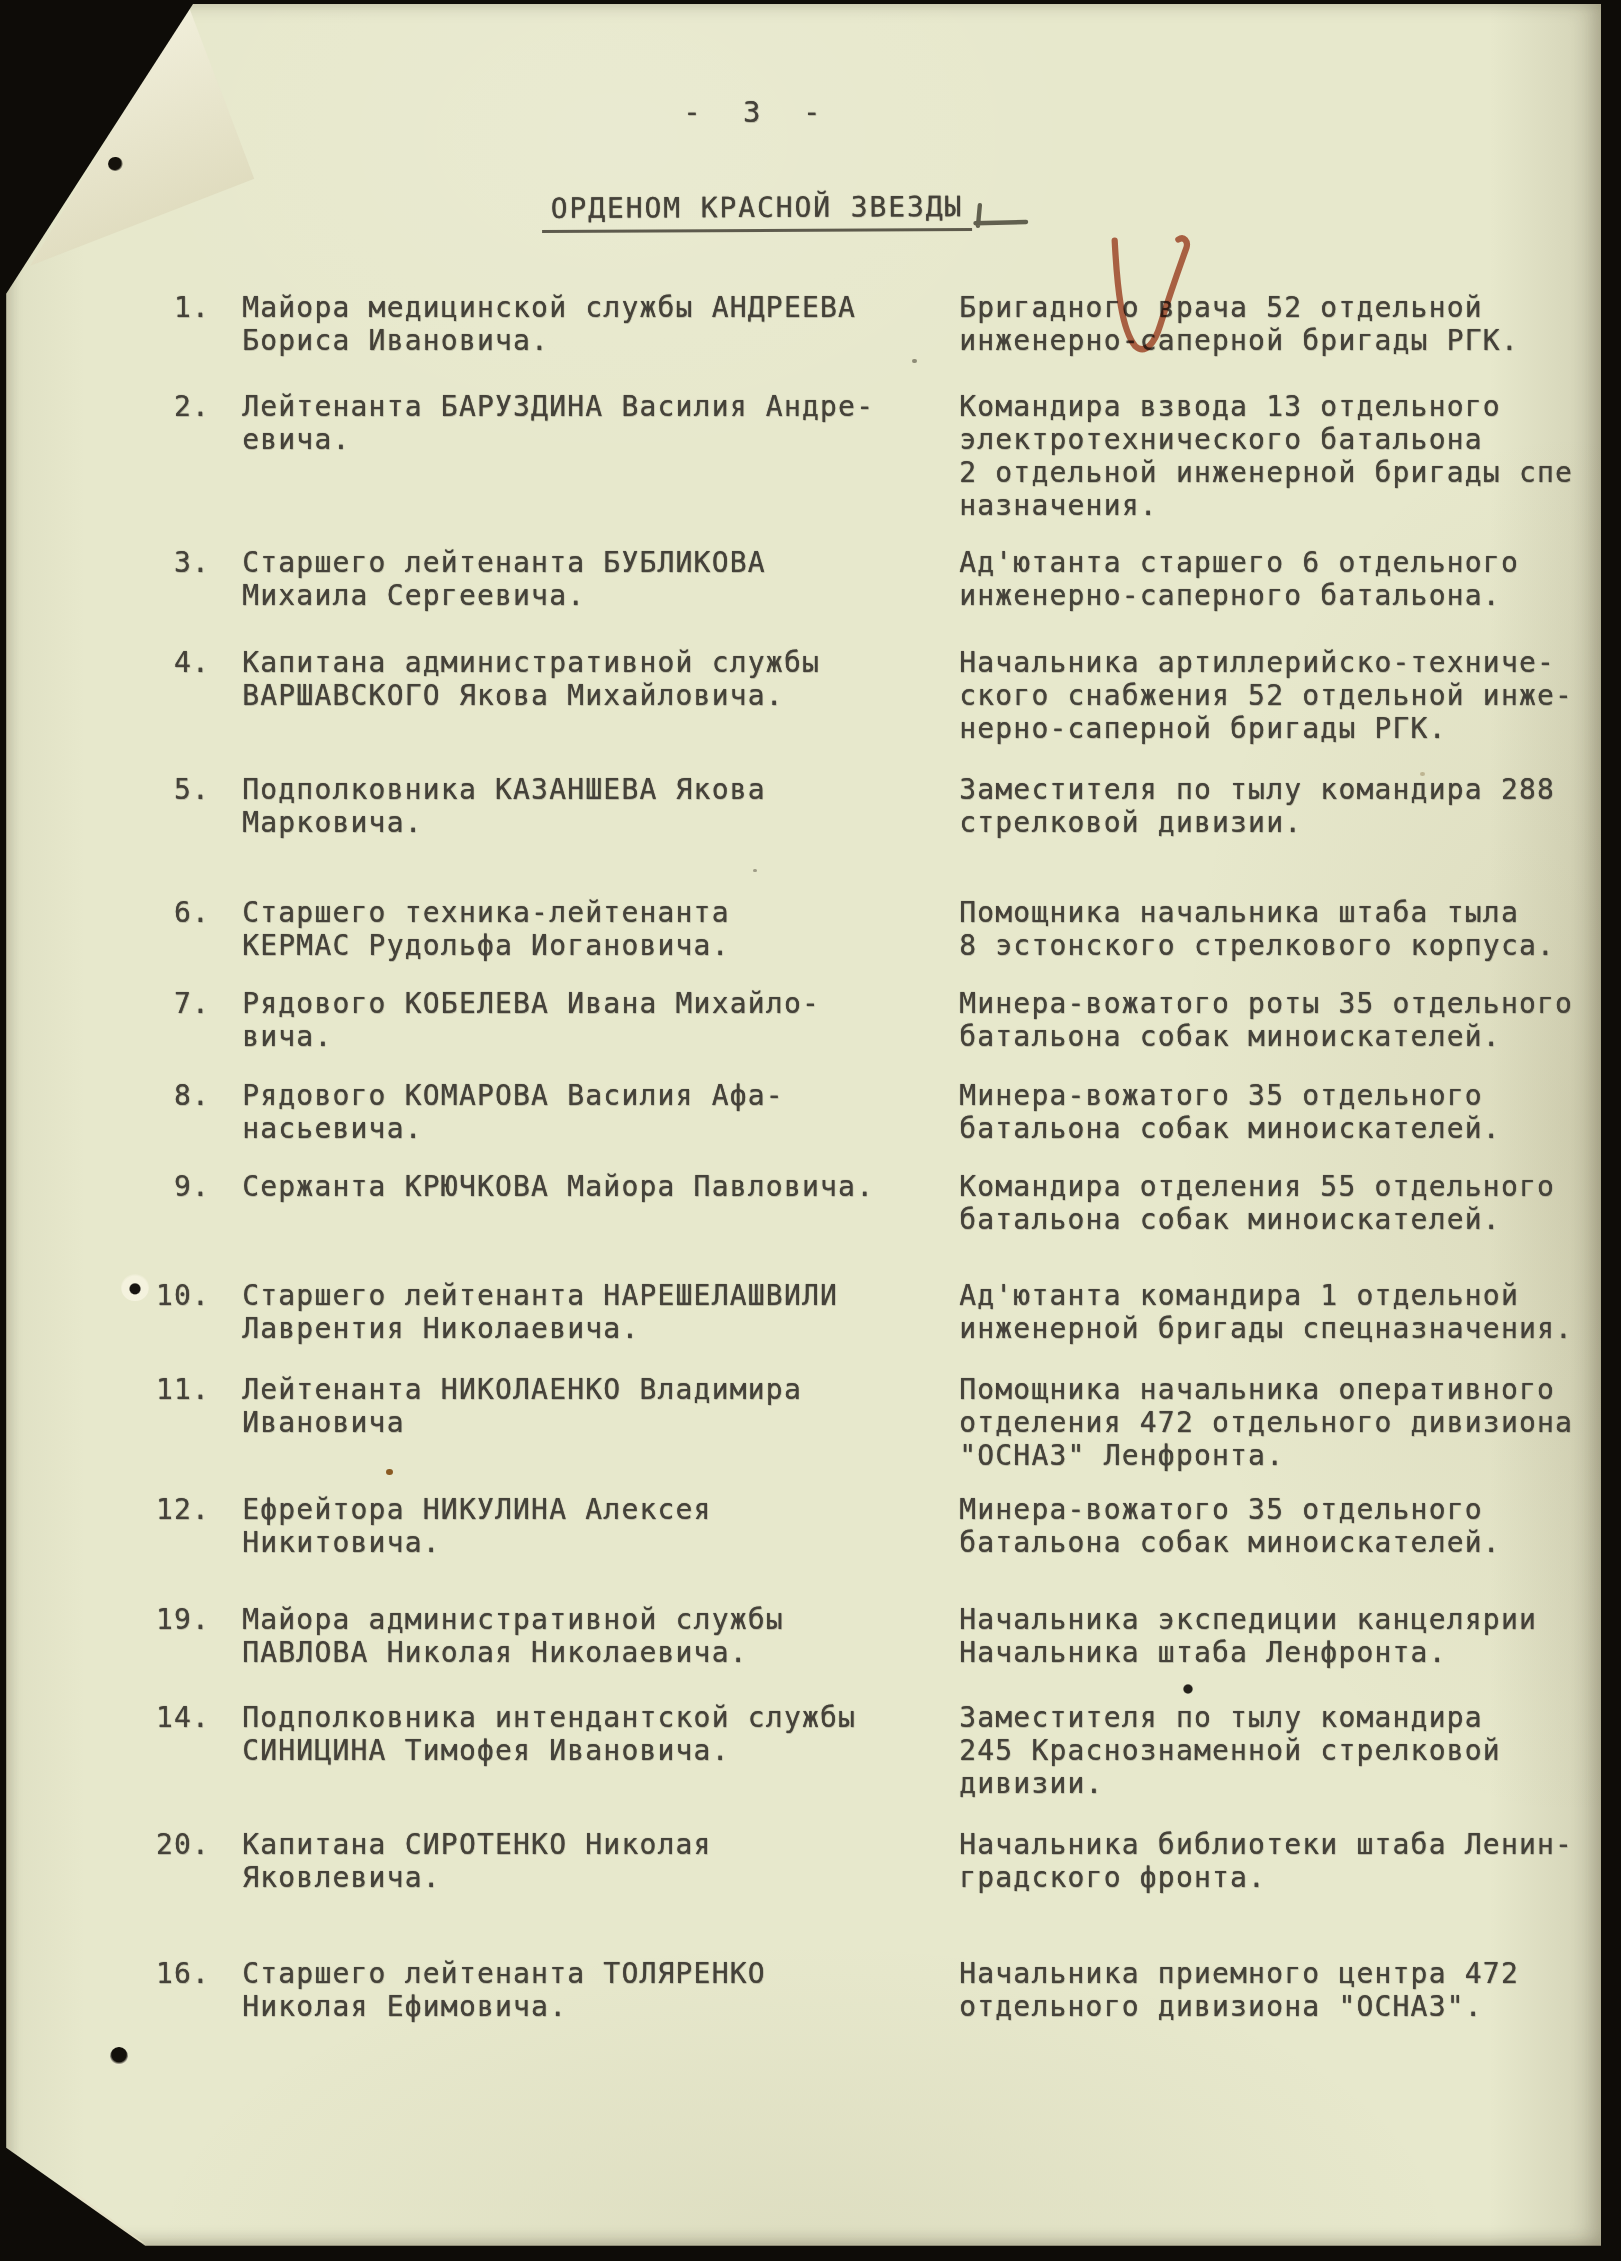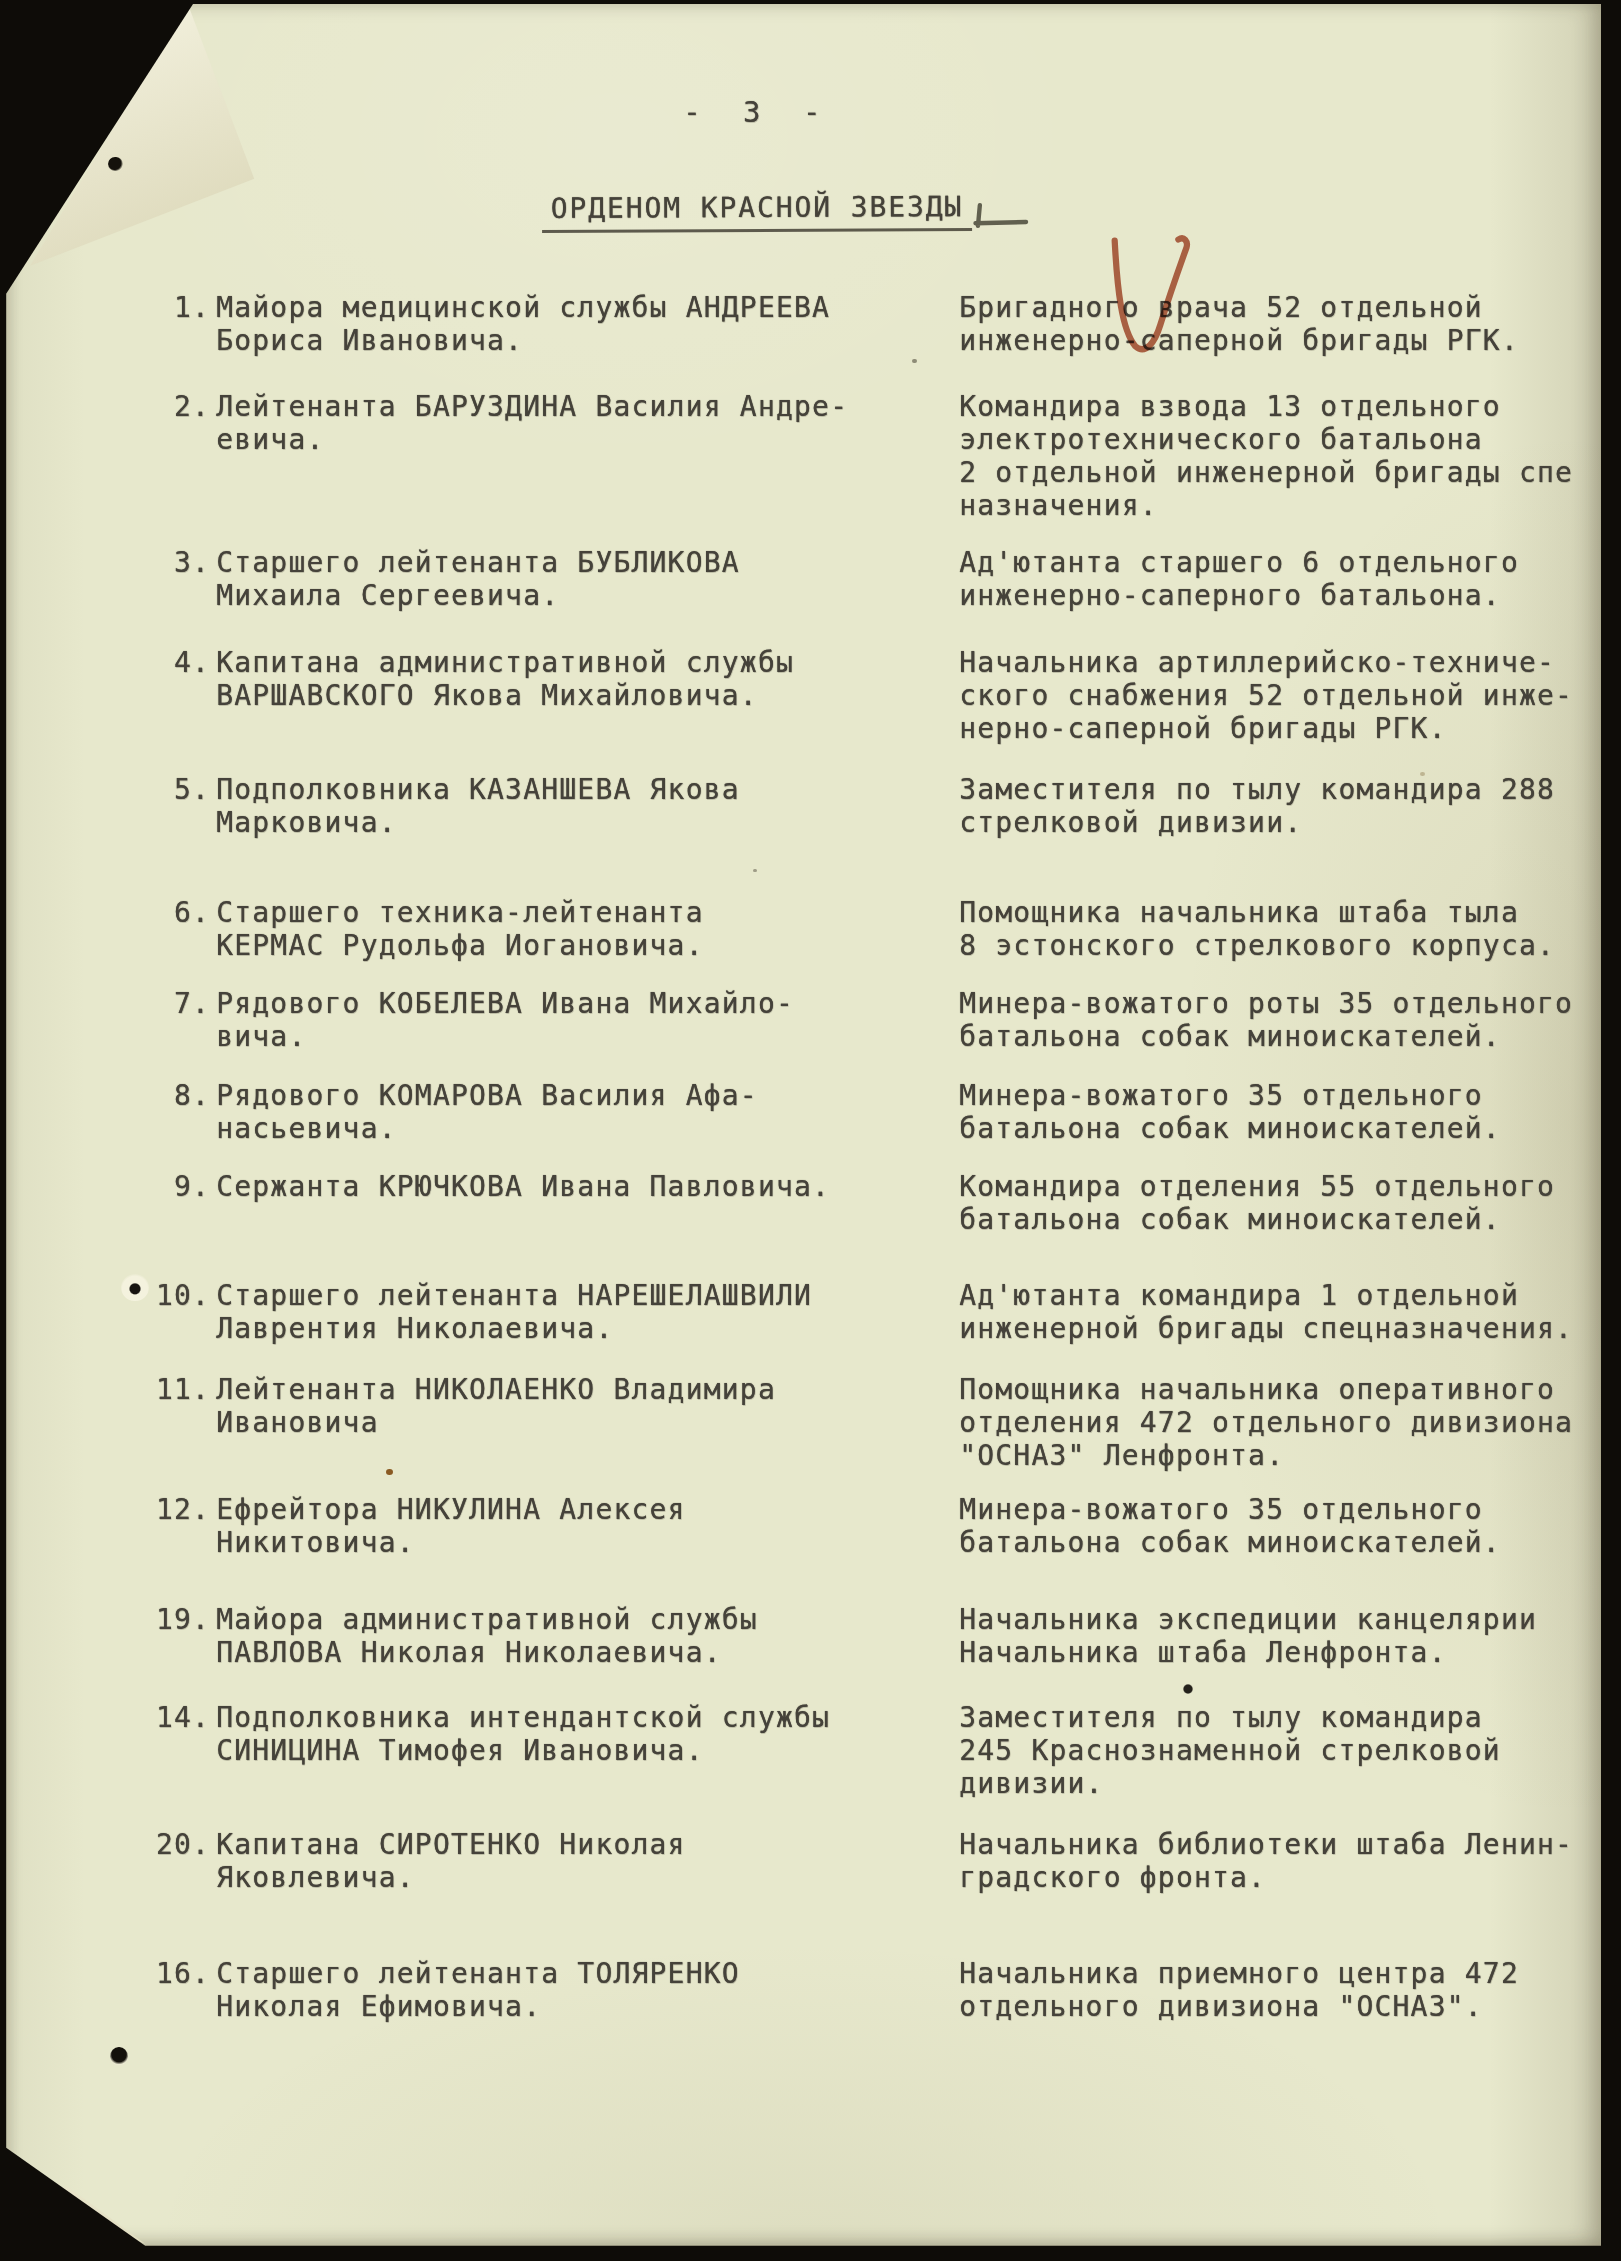--- a/index.html
+++ b/index.html
@@ -36,21 +36,21 @@
     position:absolute;left:536px;top:187px;
     font-size:28px;letter-spacing:1.9px;
     padding:0 8.7px 5px 8.7px;
     border-bottom:3.7px solid rgba(62,58,48,0.82);
     transform:rotate(-0.25deg);
     white-space:pre;
   }
   .row{position:absolute;left:0;width:100%;}
   .num{position:absolute;left:139px;width:65px;text-align:right;}
   .cell{position:absolute;white-space:pre-line;}
-  .cell.left{left:210px;width:693px;}
+  .cell.left{left:236px;width:693px;}
   .cell.right{left:921px;width:684px;margin-left:32px;}
 
   .fold{position:absolute;}
   .fold-tl{
     left:0;top:0;width:262px;height:275px;
     background:linear-gradient(155deg,#f1efdb 20%,#dcd8b9 85%);
     clip-path:polygon(182px 1.2px, 248px 175px, 24px 262px);
     filter:drop-shadow(1.9px 2.5px 1.9px rgba(30,25,10,0.35));
   }
   .fold-bl{
@@ -155,21 +155,21 @@
   </div>
   <div class="row" style="top:1075px">
     <div class="num type">8.</div>
     <div class="cell left type">Рядового КОМАРОВА Василия Афа-
 насьевича.</div>
     <div class="cell right type">Минера-вожатого 35 отдельного
 батальона собак миноискателей.</div>
   </div>
   <div class="row" style="top:1166px">
     <div class="num type">9.</div>
-    <div class="cell left type">Сержанта КРЮЧКОВА Ивана Павловича.</div>
+    <div class="cell left type">Сержанта КРЮЧКОВА Майора Павловича.</div>
     <div class="cell right type">Командира отделения 55 отдельного
 батальона собак миноискателей.</div>
   </div>
   <div class="row" style="top:1275px">
     <div class="num type">10.</div>
     <div class="cell left type">Старшего лейтенанта НАРЕШЕЛАШВИЛИ
 Лаврентия Николаевича.</div>
     <div class="cell right type">Ад'ютанта командира 1 отдельной
 инженерной бригады спецназначения.</div>
   </div>

